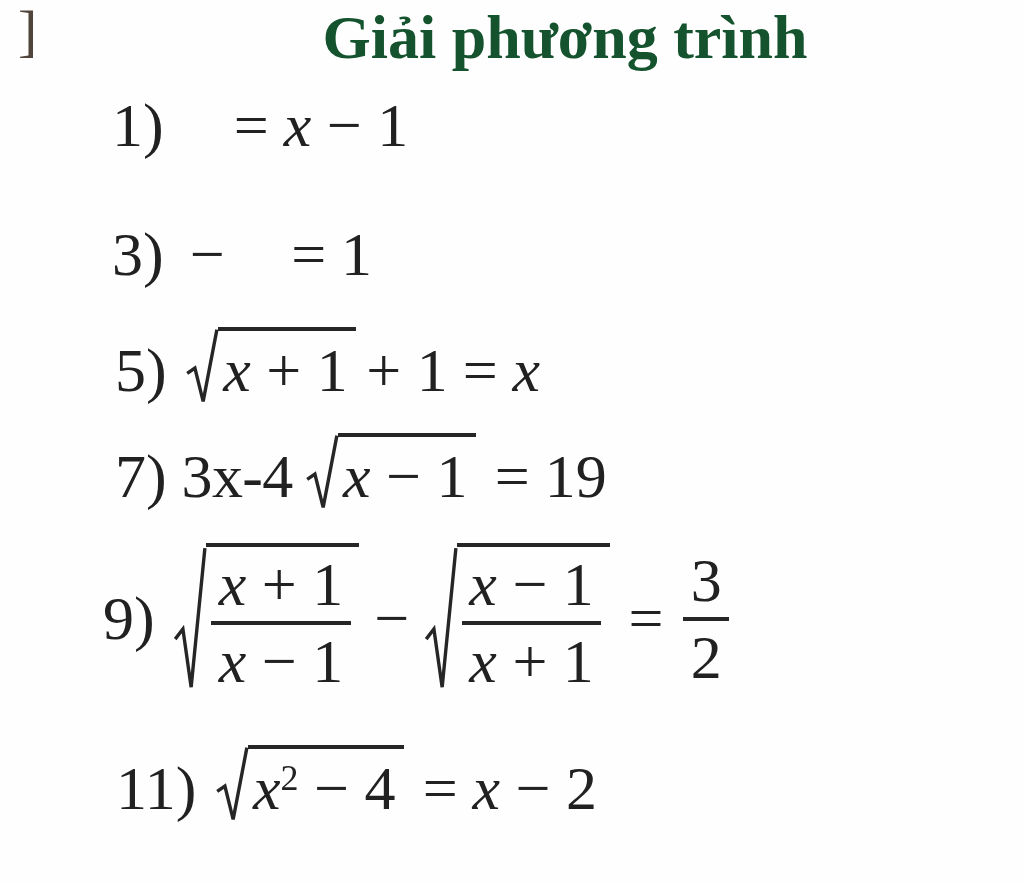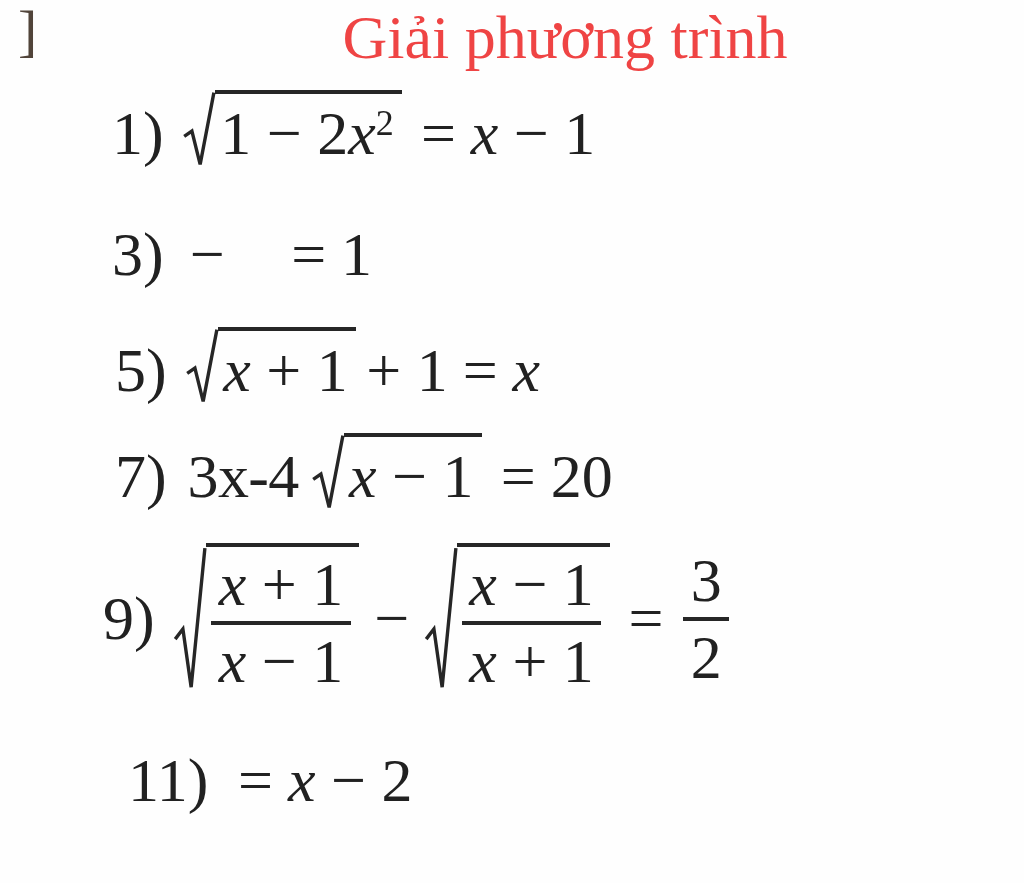--- a/index.html
+++ b/index.html
@@ -22,41 +22,41 @@
     left: 18px; top: 2px;
     font-size: 58px;
     line-height: 1;
     color: #51443a;
   }
   .title {
     position: absolute;
     left: 565px; top: 5px;
     transform: translateX(-50%);
     font-size: 62px;
-    font-weight: 400;
+    font-weight: 700;
     line-height: 1.05;
     white-space: pre;
-    color: #ef4444;
+    color: #14532d;
   }
   
   .prob {
     position: absolute;
     display: flex;
     align-items: flex-end;
     font-size: 62px;
     line-height: 1.15;
     white-space: pre;
     color: #212121;
   }
   .prob.centered { align-items: center; }
   .lbl { margin-right: 0.24em; }
   .v { font-style: italic; }
   .eq { margin: 0 0.24em; }
   .op { margin: 0 0.18em; }
-  .coeff { margin-right: 0.14em; letter-spacing: -0.01em; margin-left: 6px; }
+  .coeff { margin-right: 0.14em; letter-spacing: -0.01em; }
   .mid { margin-left: 0.1em; }
   .sup { font-size: 0.58em; vertical-align: 0.52em; }
   
   .sqrt {
     position: relative;
     display: inline-block;
     padding-left: 33px;
     margin: 0 0.06em;
   }
   .sqrt > svg {
@@ -80,48 +80,50 @@
   }
   .num { padding: 0 0.12em 0.04em 0.12em; }
   .den { border-top: 4px solid #262626; padding: 0.05em 0.12em 0 0.12em; }
   .frac-rhs { margin-left: 0.08em; }
   
   #p1  { left: 112px; top: 90px;  }
   #p3  { left: 112px; top: 219px; }
   #p5  { left: 115px; top: 327px; }
   #p7  { left: 115px; top: 433px; }
   #p9  { left: 103px; top: 543px; }
-  #p11 { left: 128px; top: 745px; }
+  #p11 { left: 116px; top: 745px; }
 </style>
 </head>
 <body>
 
 <div class="page">
 
   <span class="bracket">]</span>
 
   <div class="title">Giải phương trình</div>
 
   <div class="prob" id="p1"><span class="lbl">1)</span><span class="sqrt"><svg viewBox="0 0 30 60" preserveAspectRatio="none">
           <path d="M2 35 L9 31 L16.5 56 L29 2" fill="none" stroke="#262626" stroke-width="3.4" vector-effect="non-scaling-stroke" stroke-linejoin="miter"></path>
-        </svg><span class="radicand"><span>1 − 2</span><span class="v">x</span><span class="sup">2</span></span></span><span class="eq">=</span><span class="v">x</span><span> − 1</span></div>
+        </svg></span><span class="eq">=</span><span class="v">x</span><span> − 1</span></div>
 
   <div class="prob" id="p3"><span class="lbl">3)</span><span class="op">−</span><span class="sqrt"><svg viewBox="0 0 30 60" preserveAspectRatio="none">
           <path d="M2 35 L9 31 L16.5 56 L29 2" fill="none" stroke="#262626" stroke-width="3.4" vector-effect="non-scaling-stroke"></path>
         </svg></span><span class="eq">=</span><span>1</span></div>
 
   <div class="prob" id="p5"><span class="lbl">5)</span><span class="sqrt"><svg viewBox="0 0 30 60" preserveAspectRatio="none">
           <path d="M2 35 L9 31 L16.5 56 L29 2" fill="none" stroke="#262626" stroke-width="3.4" vector-effect="non-scaling-stroke"></path>
         </svg><span class="radicand"><span class="v">x</span><span> + 1</span></span></span><span class="mid">+ 1</span><span class="eq">=</span><span class="v">x</span></div>
 
   <div class="prob" id="p7"><span class="lbl">7)</span><span class="coeff">3x-4</span><span class="sqrt"><svg viewBox="0 0 30 60" preserveAspectRatio="none">
           <path d="M2 35 L9 31 L16.5 56 L29 2" fill="none" stroke="#262626" stroke-width="3.4" vector-effect="non-scaling-stroke"></path>
-        </svg><span class="radicand"><span class="v">x</span><span> − 1</span></span></span><span class="eq">=</span><span>20</span></div>
+        </svg><span class="radicand"><span class="v">x</span><span> − 1</span></span></span><span class="eq">=</span><span>19</span></div>
 
   <div class="prob centered" id="p9"><span class="lbl">9)</span><span class="sqrt"><svg viewBox="0 0 30 60" preserveAspectRatio="none">
           <path d="M2 38 L9 34 L16.5 57 L29 2" fill="none" stroke="#262626" stroke-width="3.4" vector-effect="non-scaling-stroke"></path>
         </svg><span class="radicand"><span class="frac"><span class="num"><span class="v">x</span><span> + 1</span></span><span class="den"><span class="v">x</span><span> − 1</span></span></span></span></span><span class="op">−</span><span class="sqrt"><svg viewBox="0 0 30 60" preserveAspectRatio="none">
           <path d="M2 38 L9 34 L16.5 57 L29 2" fill="none" stroke="#262626" stroke-width="3.4" vector-effect="non-scaling-stroke"></path>
         </svg><span class="radicand"><span class="frac"><span class="num"><span class="v">x</span><span> − 1</span></span><span class="den"><span class="v">x</span><span> + 1</span></span></span></span></span><span class="eq">=</span><span class="frac frac-rhs"><span class="num">3</span><span class="den">2</span></span></div>
 
-  <div class="prob" id="p11"><span class="lbl">11)</span><span class="eq">=</span><span class="v">x</span><span> − 2</span></div>
+  <div class="prob" id="p11"><span class="lbl">11)</span><span class="sqrt"><svg viewBox="0 0 30 60" preserveAspectRatio="none">
+          <path d="M2 35 L9 31 L16.5 56 L29 2" fill="none" stroke="#262626" stroke-width="3.4" vector-effect="non-scaling-stroke"></path>
+        </svg><span class="radicand"><span class="v">x</span><span class="sup">2</span><span> − 4</span></span></span><span class="eq">=</span><span class="v">x</span><span> − 2</span></div>
 
 </div>
 
 </body></html>

